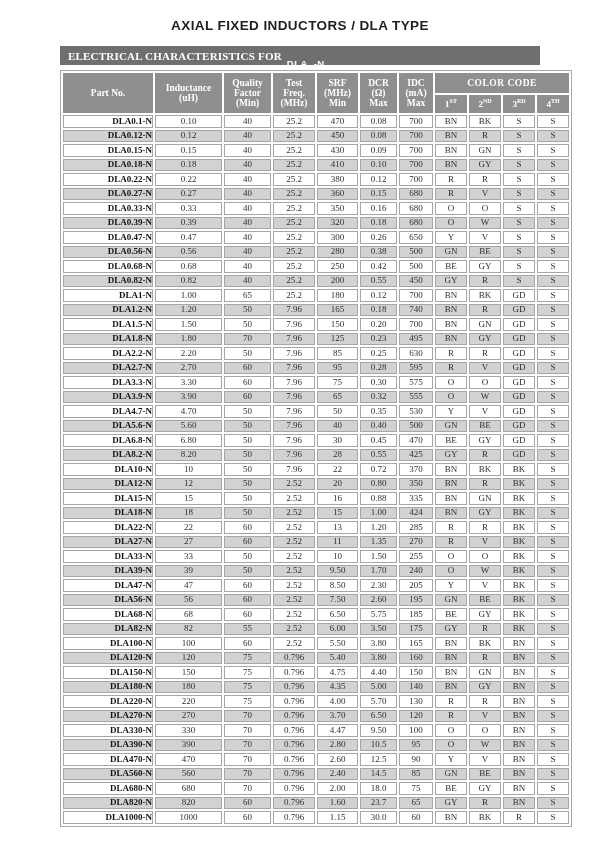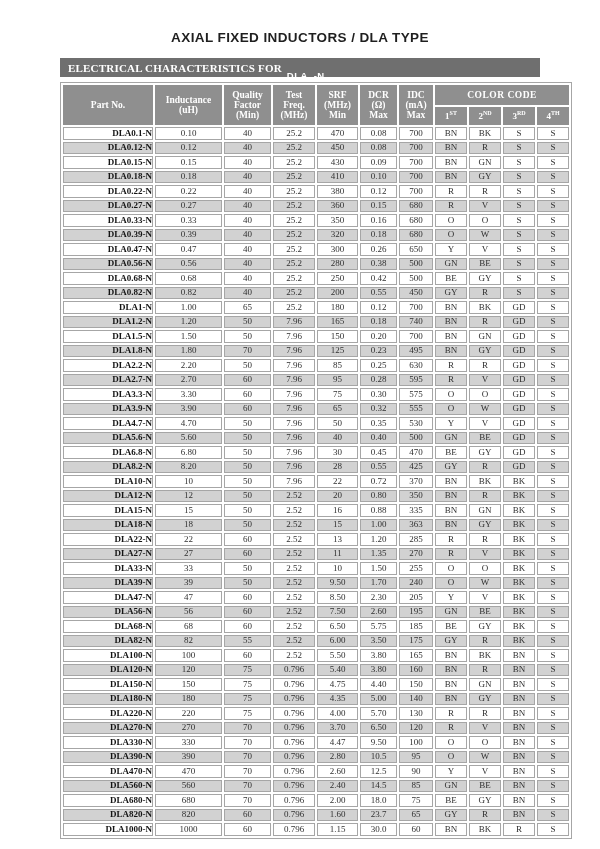--- a/index.html
+++ b/index.html
@@ -12,21 +12,21 @@
     --cell-text: #303030;
   }
   * { box-sizing: border-box; margin: 0; padding: 0; }
   html, body { background: #ffffff; }
   body {
     width: 600px;
     height: 849px;
     font-family: "Liberation Serif", "DejaVu Serif", serif;
     overflow: hidden;
   }
-  .page { width: 600px; height: 849px; padding-top: 30px; }
+  .page { width: 600px; height: 849px; padding-top: 18px; }
   .title {
     text-align: center;
     font-family: "Liberation Sans", "DejaVu Sans", sans-serif;
     font-weight: bold;
     font-size: 13.5px;
     letter-spacing: 0.4px;
     color: var(--title-text);
   }
   .content { width: 480px; margin: 0 auto; }
   .section-bar {
@@ -505,21 +505,21 @@
             <td class="val">BK</td>
             <td class="val">S</td>
           </tr>
           <tr>
             <td class="part">DLA18-N</td>
             <td class="val">18</td>
             <td class="val">50</td>
             <td class="val">2.52</td>
             <td class="val">15</td>
             <td class="val">1.00</td>
-            <td class="val">363</td>
+            <td class="val">424</td>
             <td class="val">BN</td>
             <td class="val">GY</td>
             <td class="val">BK</td>
             <td class="val">S</td>
           </tr>
           <tr>
             <td class="part">DLA22-N</td>
             <td class="val">22</td>
             <td class="val">60</td>
             <td class="val">2.52</td>

